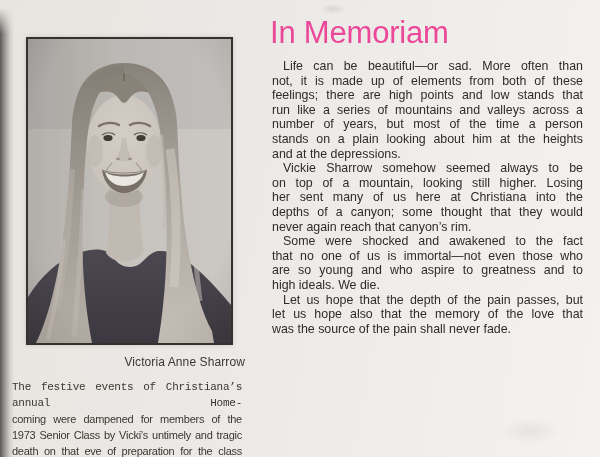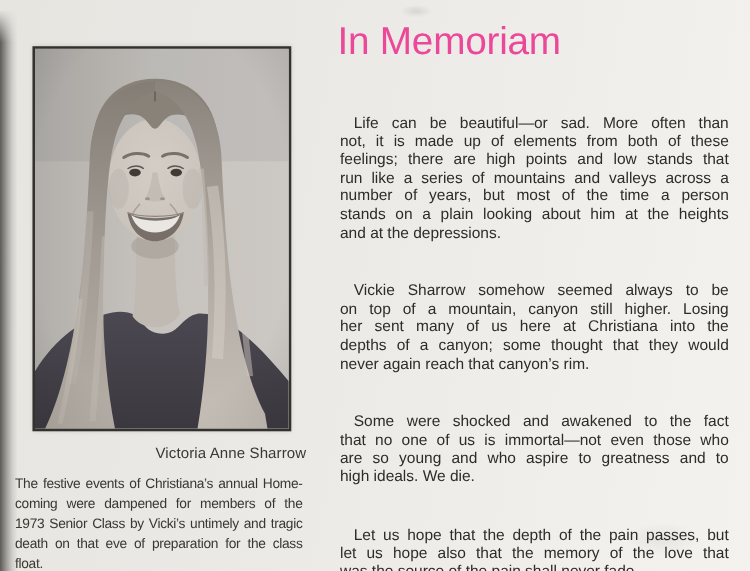--- a/index.html
+++ b/index.html
@@ -51,25 +51,25 @@
   .memoriam-title {
     position: absolute; left: 270px; top: 16px;
     font-size: 31px; line-height: 34px; font-weight: 400;
     color: #ec4899; letter-spacing: -0.2px;
   }
   .memoriam-body {
     position: absolute; left: 272px; top: 59px; width: 311px;
     font-size: 12.4px; line-height: 14.6px; color: #2e2c29;
   }
   .para { margin: 0; }
-  .para .jline:first-child { text-indent: 11px; margin-top: 32px; }
+  .para .jline:first-child { text-indent: 11px; }
 
   .jline { text-align: justify; text-align-last: justify; white-space: normal; }
   .jline.lastline { text-align-last: left; }
-  .photo-note .jline:first-child { text-indent: 0; }
+  .photo-note .jline:first-child { text-indent: 0; font-family: Liberation Mono, monospace; }
 </style>
 </head>
 <body>
 
 <div class="page">
 
   <div class="gutter"></div>
   <div class="smudge a"></div>
   <div class="smudge b"></div>
 
@@ -169,21 +169,21 @@
         <div class="jline">Life can be beautiful—or sad. More often than</div>
         <div class="jline">not, it is made up of elements from both of these</div>
         <div class="jline">feelings; there are high points and low stands that</div>
         <div class="jline">run like a series of mountains and valleys across a</div>
         <div class="jline">number of years, but most of the time a person</div>
         <div class="jline">stands on a plain looking about him at the heights</div>
         <div class="jline lastline">and at the depressions.</div>
       </div>
     <div class="para">
         <div class="jline">Vickie Sharrow somehow seemed always to be</div>
-        <div class="jline">on top of a mountain, canyon still higher. Losing</div>
+        <div class="jline">on top of a mountain, looking still higher. Losing</div>
         <div class="jline">her sent many of us here at Christiana into the</div>
         <div class="jline">depths of a canyon; some thought that they would</div>
         <div class="jline lastline">never again reach that canyon’s rim.</div>
       </div>
     <div class="para">
         <div class="jline">Some were shocked and awakened to the fact</div>
         <div class="jline">that no one of us is immortal—not even those who</div>
         <div class="jline">are so young and who aspire to greatness and to</div>
         <div class="jline lastline">high ideals. We die.</div>
       </div>

